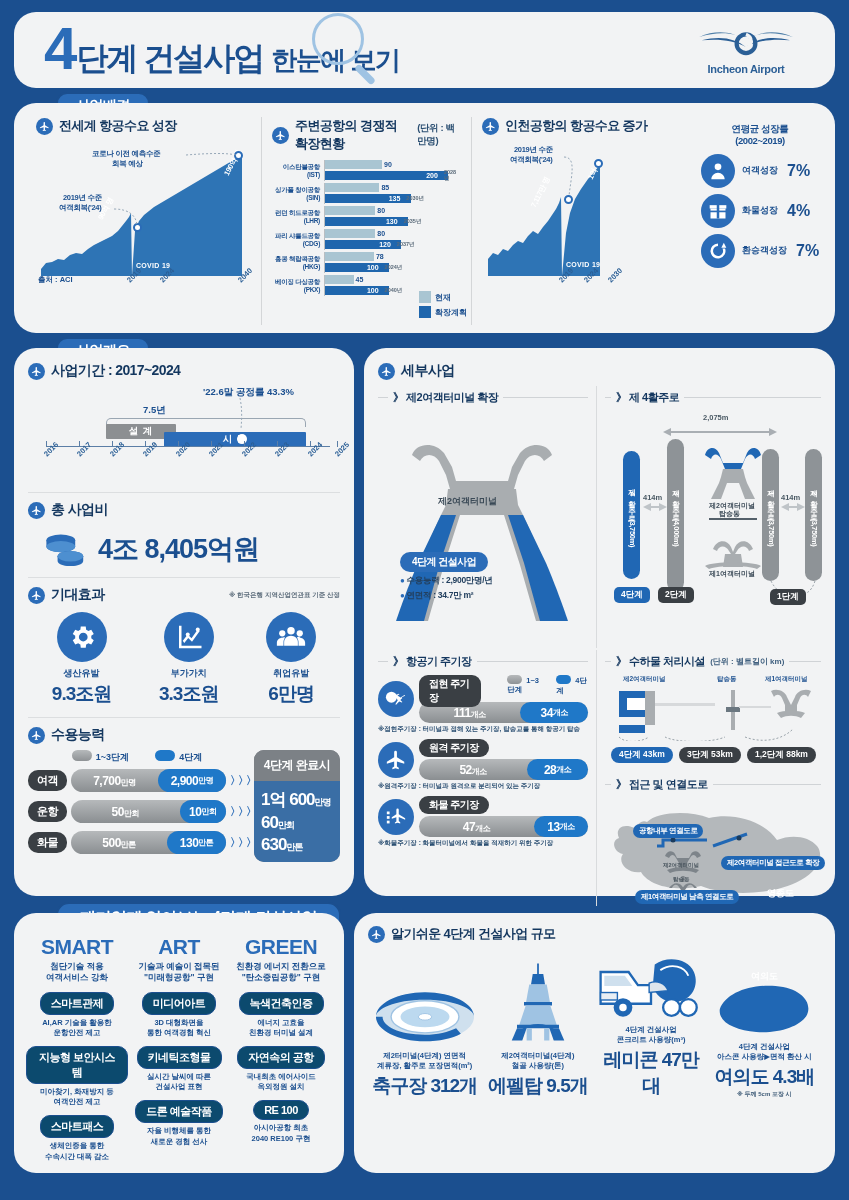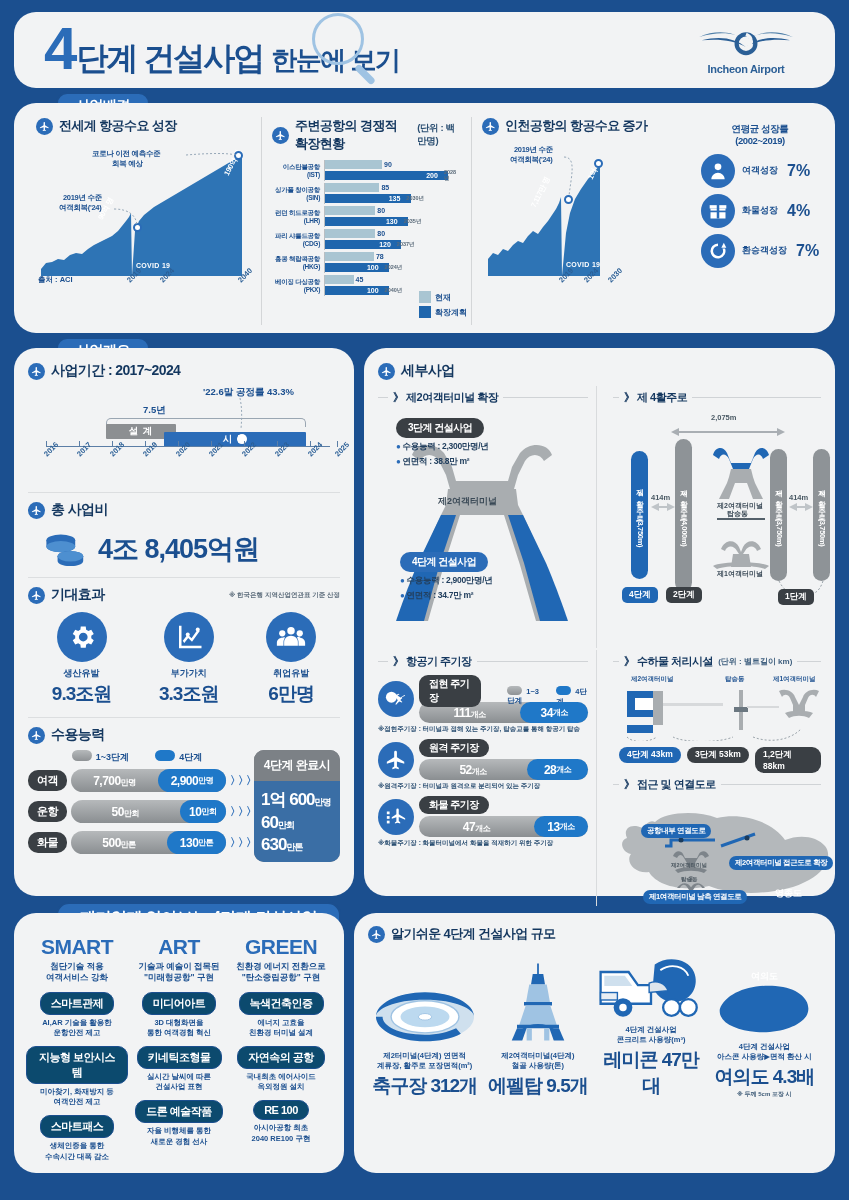--- a/index.html
+++ b/index.html
@@ -149,42 +149,42 @@
   .cap-rv { color:#fff; font-size:17px; font-weight:900; letter-spacing:-1px;}
   .cap-rv small{ font-size:9px;}
 
   
   .dsec-h { display:flex; align-items:center; gap:5px; margin:4px 0 6px;}
   .dsec-h .ln{ flex:1; height:1px; background:#d0d3d6;}
   .dsec-t { font-size:11px; font-weight:800; color:#14375f; letter-spacing:-.5px;}
   .dsec-u { font-size:8px; font-weight:700; color:#40607f;}
   .d-top { display:flex; gap:8px; }
   .d-left { flex:0 0 210px; position:relative; }
-  .d-right { flex:1; border-left:1px solid #d9dbdd; padding-left:16px; position:relative;}
+  .d-right { flex:1; border-left:1px solid #d9dbdd; padding-left:8px; position:relative;}
   .tbadge { background:#3a3f44; color:#fff; font-size:10px; font-weight:800; border-radius:11px; padding:3px 12px; display:inline-block; letter-spacing:-.5px;}
   .tbadge.blue { background:#2b6cb8; }
   .tline { font-size:8.5px; font-weight:700; color:#23405f; margin-top:3px; letter-spacing:-.3px;}
   .bul { color:#2b6cb8; font-size:8px;}
 
   
   .rwwrap { position:relative; height:200px;}
   .rw { position:absolute; width:17px; border-radius:9px; background:#8e9397; display:flex; align-items:center; justify-content:center;}
   .rw.b { background:#2067b4;}
   .rw span{ writing-mode:vertical-rl; color:#fff; font-size:7.5px; font-weight:800; letter-spacing:-.3px; white-space:nowrap;}
   .stg { position:absolute; font-size:8.5px; font-weight:800; color:#fff; border-radius:5px; padding:2px 7px; background:#3a3f44;}
   .stg.b { background:#2067b4;}
   .dim { position:absolute; font-size:7.5px; font-weight:800; color:#4a5964;}
 
   
   .pk-row { margin-bottom:5px;}
   .pk-main { display:flex; align-items:center; gap:5px;}
   .pk-ic { width:36px; height:36px; border-radius:50%; background:#2b6cb8; display:flex; align-items:center; justify-content:center; flex:none;}
   .pk-ic svg{ width:22px; height:22px; fill:#fff;}
   .pk-body { flex:1; }
-  .pk-head { display:flex; align-items:flex-end; justify-content:space-between;gap:26px;}
+  .pk-head { display:flex; align-items:flex-start; justify-content:space-between;gap:26px;}
   .pk-tag { background:#3a3f44; color:#fff; font-size:10px; font-weight:800; border-radius:9px; padding:2px 10px; letter-spacing:-.5px;}
   .pk-leg { font-size:7.5px; font-weight:800; color:#1b4f8f; display:flex; gap:10px;}
   .pk-leg .pill{ width:15px; height:9px;}
   .pk-bar { height:21px; border-radius:11px; background:linear-gradient(#b6b9bb,#8a8e91); display:flex; align-items:center; margin-top:-5px;}
   .pk-a { flex:1; text-align:center; color:#fff; font-size:12px; font-weight:900; letter-spacing:-.5px;}
   .pk-a small, .pk-b small{ font-size:8px;}
   .pk-b { background:#1f78c8; border-radius:11px; height:21px; display:flex; align-items:center; justify-content:center; color:#fff; font-size:12px; font-weight:900; letter-spacing:-.5px;}
   .pk-note { font-size:6.5px; font-weight:700; color:#2b4f72; margin-top:2px;}
 
   
@@ -702,25 +702,20 @@
               <path d="M64 90 L136 90 L141 100 L59 100 Z" fill="#a9adb0"></path>
               <path d="M59 100 L78 100 L62 150 L46 206 L18 206 L36 150 Z" fill="#a9adb0"></path>
               <path d="M141 100 L122 100 L138 150 L154 206 L182 206 L164 150 Z" fill="#a9adb0"></path>
               <path d="M59 100 L74 100 L58 148 L36 148 Z" fill="#2067b4"></path>
               <path d="M36 148 L58 148 L42 206 L14 206 C14 206, 24 176, 36 148 Z" fill="#2067b4"></path>
               <path d="M141 100 L126 100 L142 148 L164 148 Z" fill="#2067b4"></path>
               <path d="M164 148 L142 148 L158 206 L186 206 C186 206, 176 176, 164 148 Z" fill="#2067b4"></path>
             </svg>
             <div style="position:absolute; left:60px; top:84px; font-size:9px; font-weight:800; color:#3b4a57;">제2여객터미널</div>
 
-            <div style="position:absolute; left:18px; top:6px;">
-              <span class="tbadge">3단계 건설사업</span>
-              <div class="tline"><span class="bul">●</span> <span>수용능력 : 2,300만명/년</span></div>
-              <div class="tline"><span class="bul">●</span> <span>연면적 : 38.8만 m²</span></div>
-            </div>
 
             <div style="position:absolute; left:22px; top:140px;">
               <span class="tbadge blue">4단계 건설사업</span>
               <div class="tline"><span class="bul">●</span> <span>수용능력 : 2,900만명/년</span></div>
               <div class="tline"><span class="bul">●</span> <span>연면적 : 34.7만 m²</span></div>
             </div>
           </div>
         </div>
 
         <div class="d-right">

